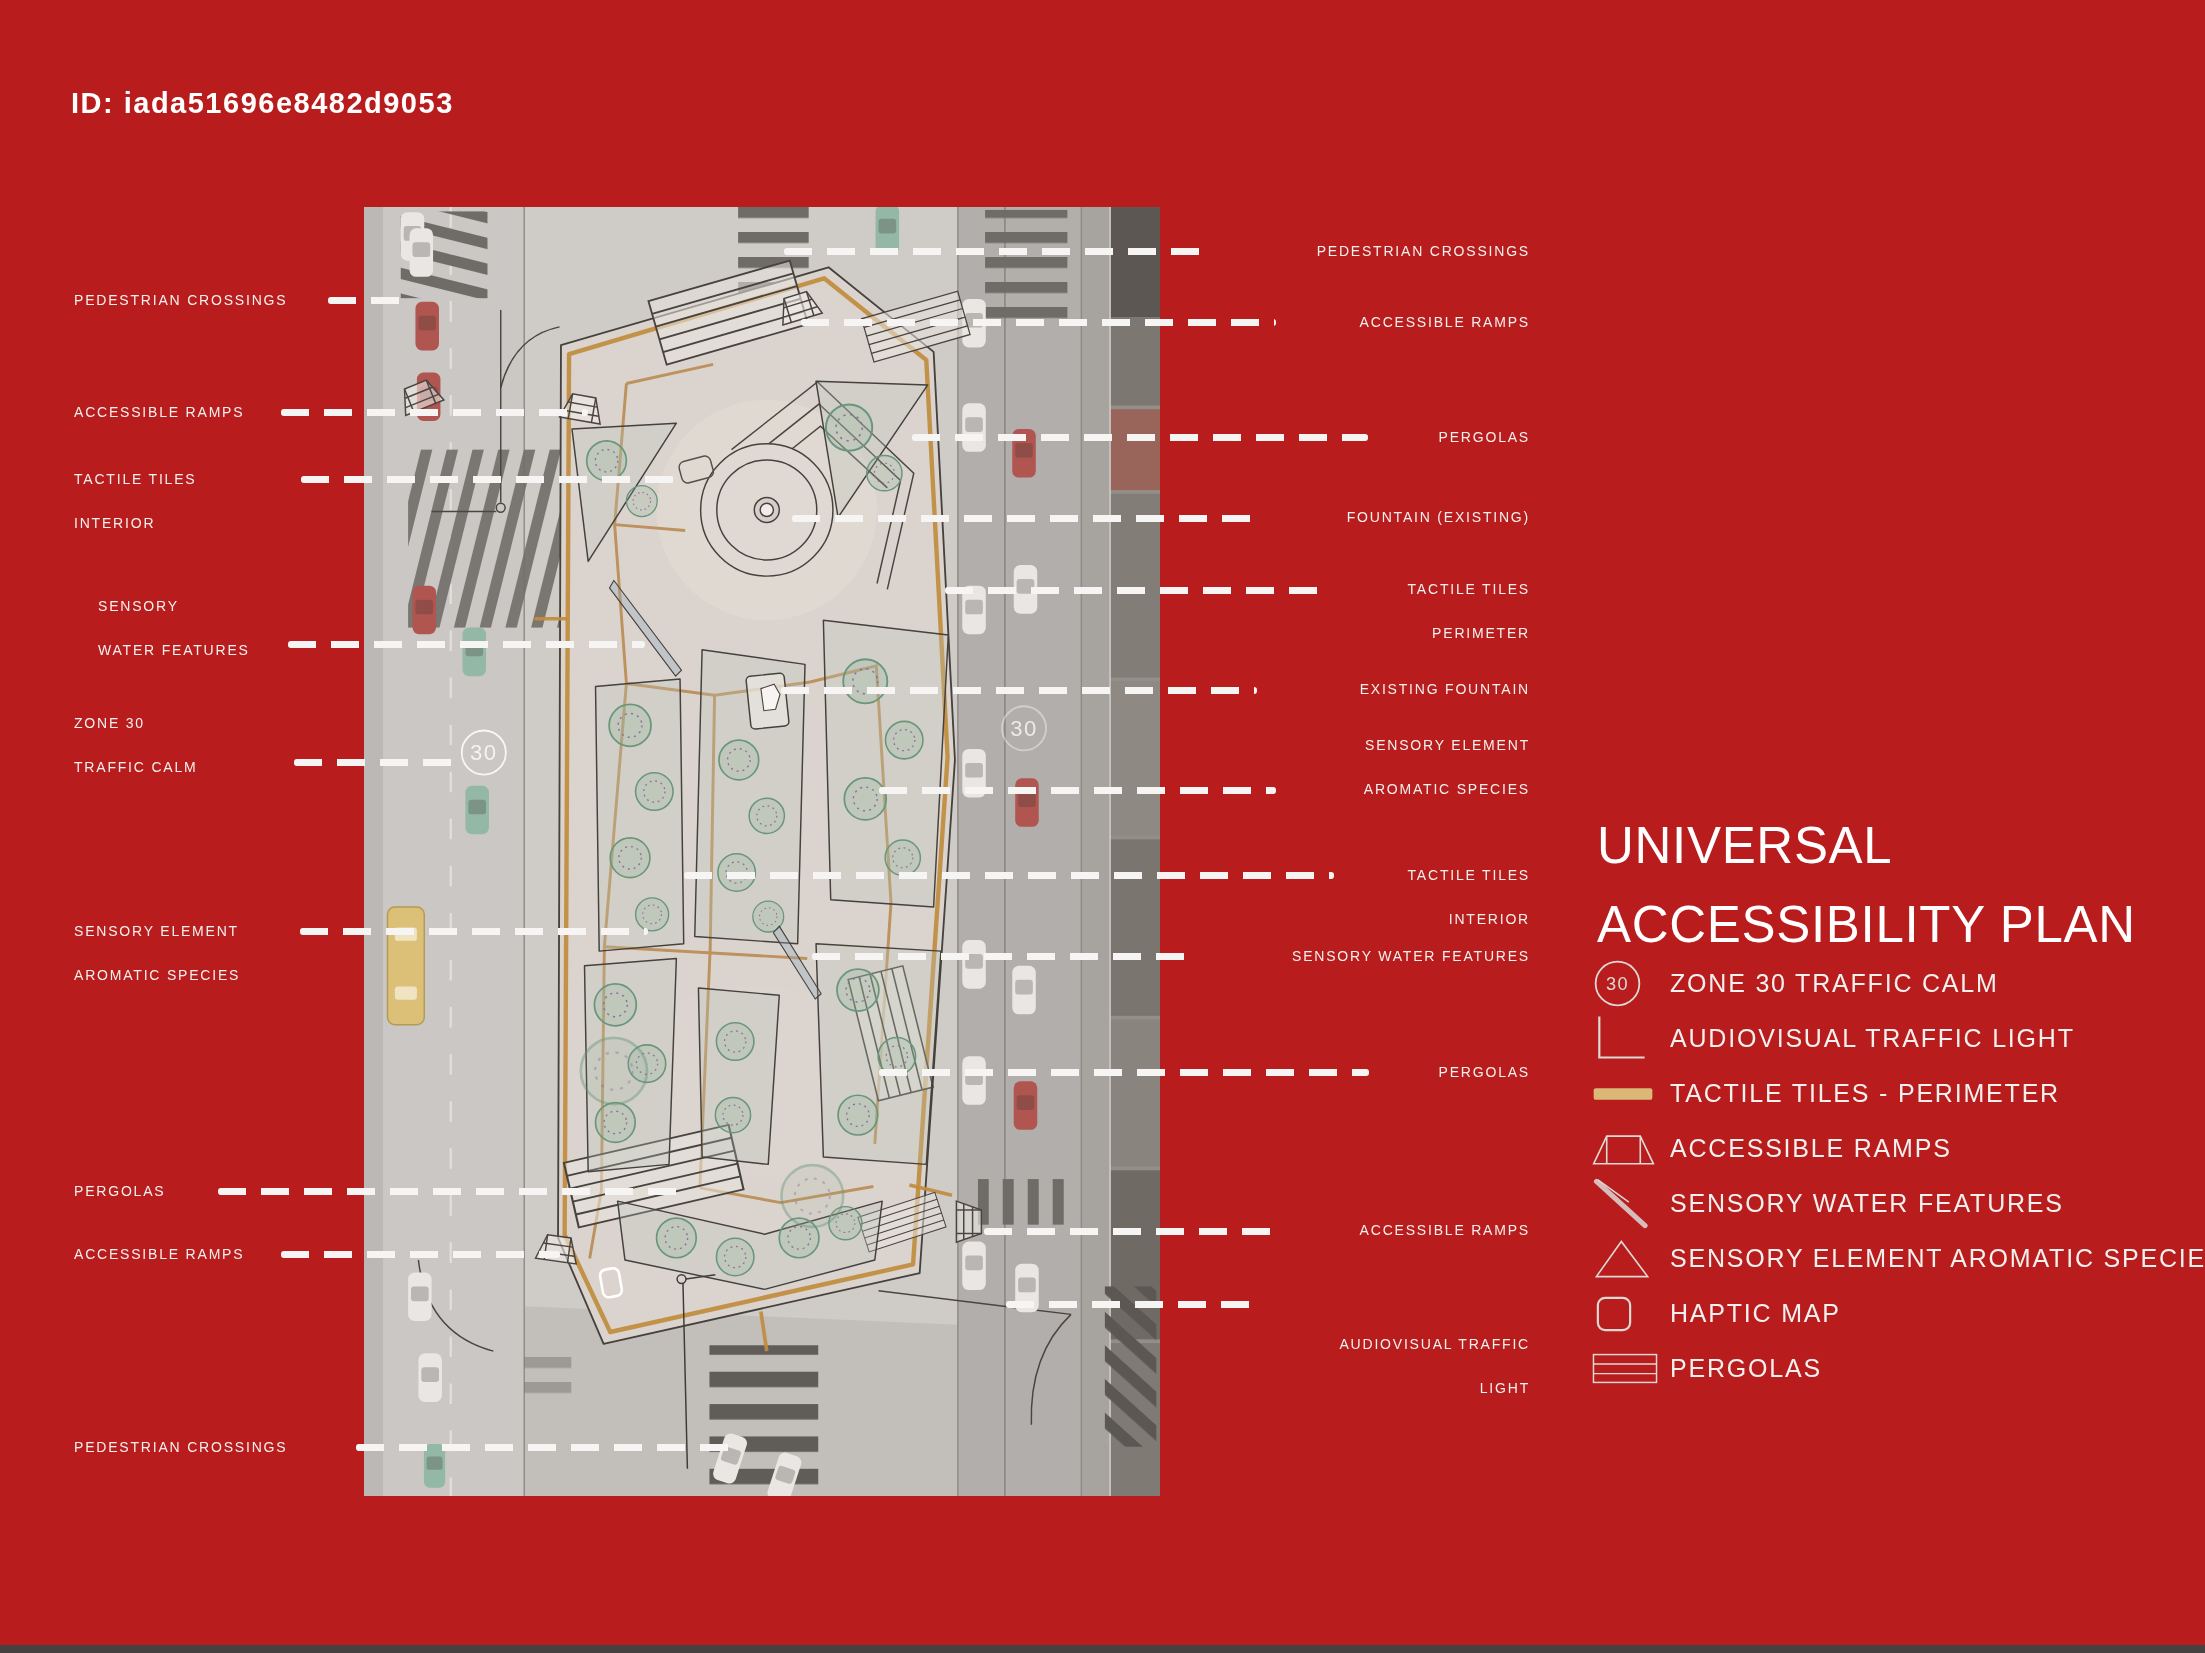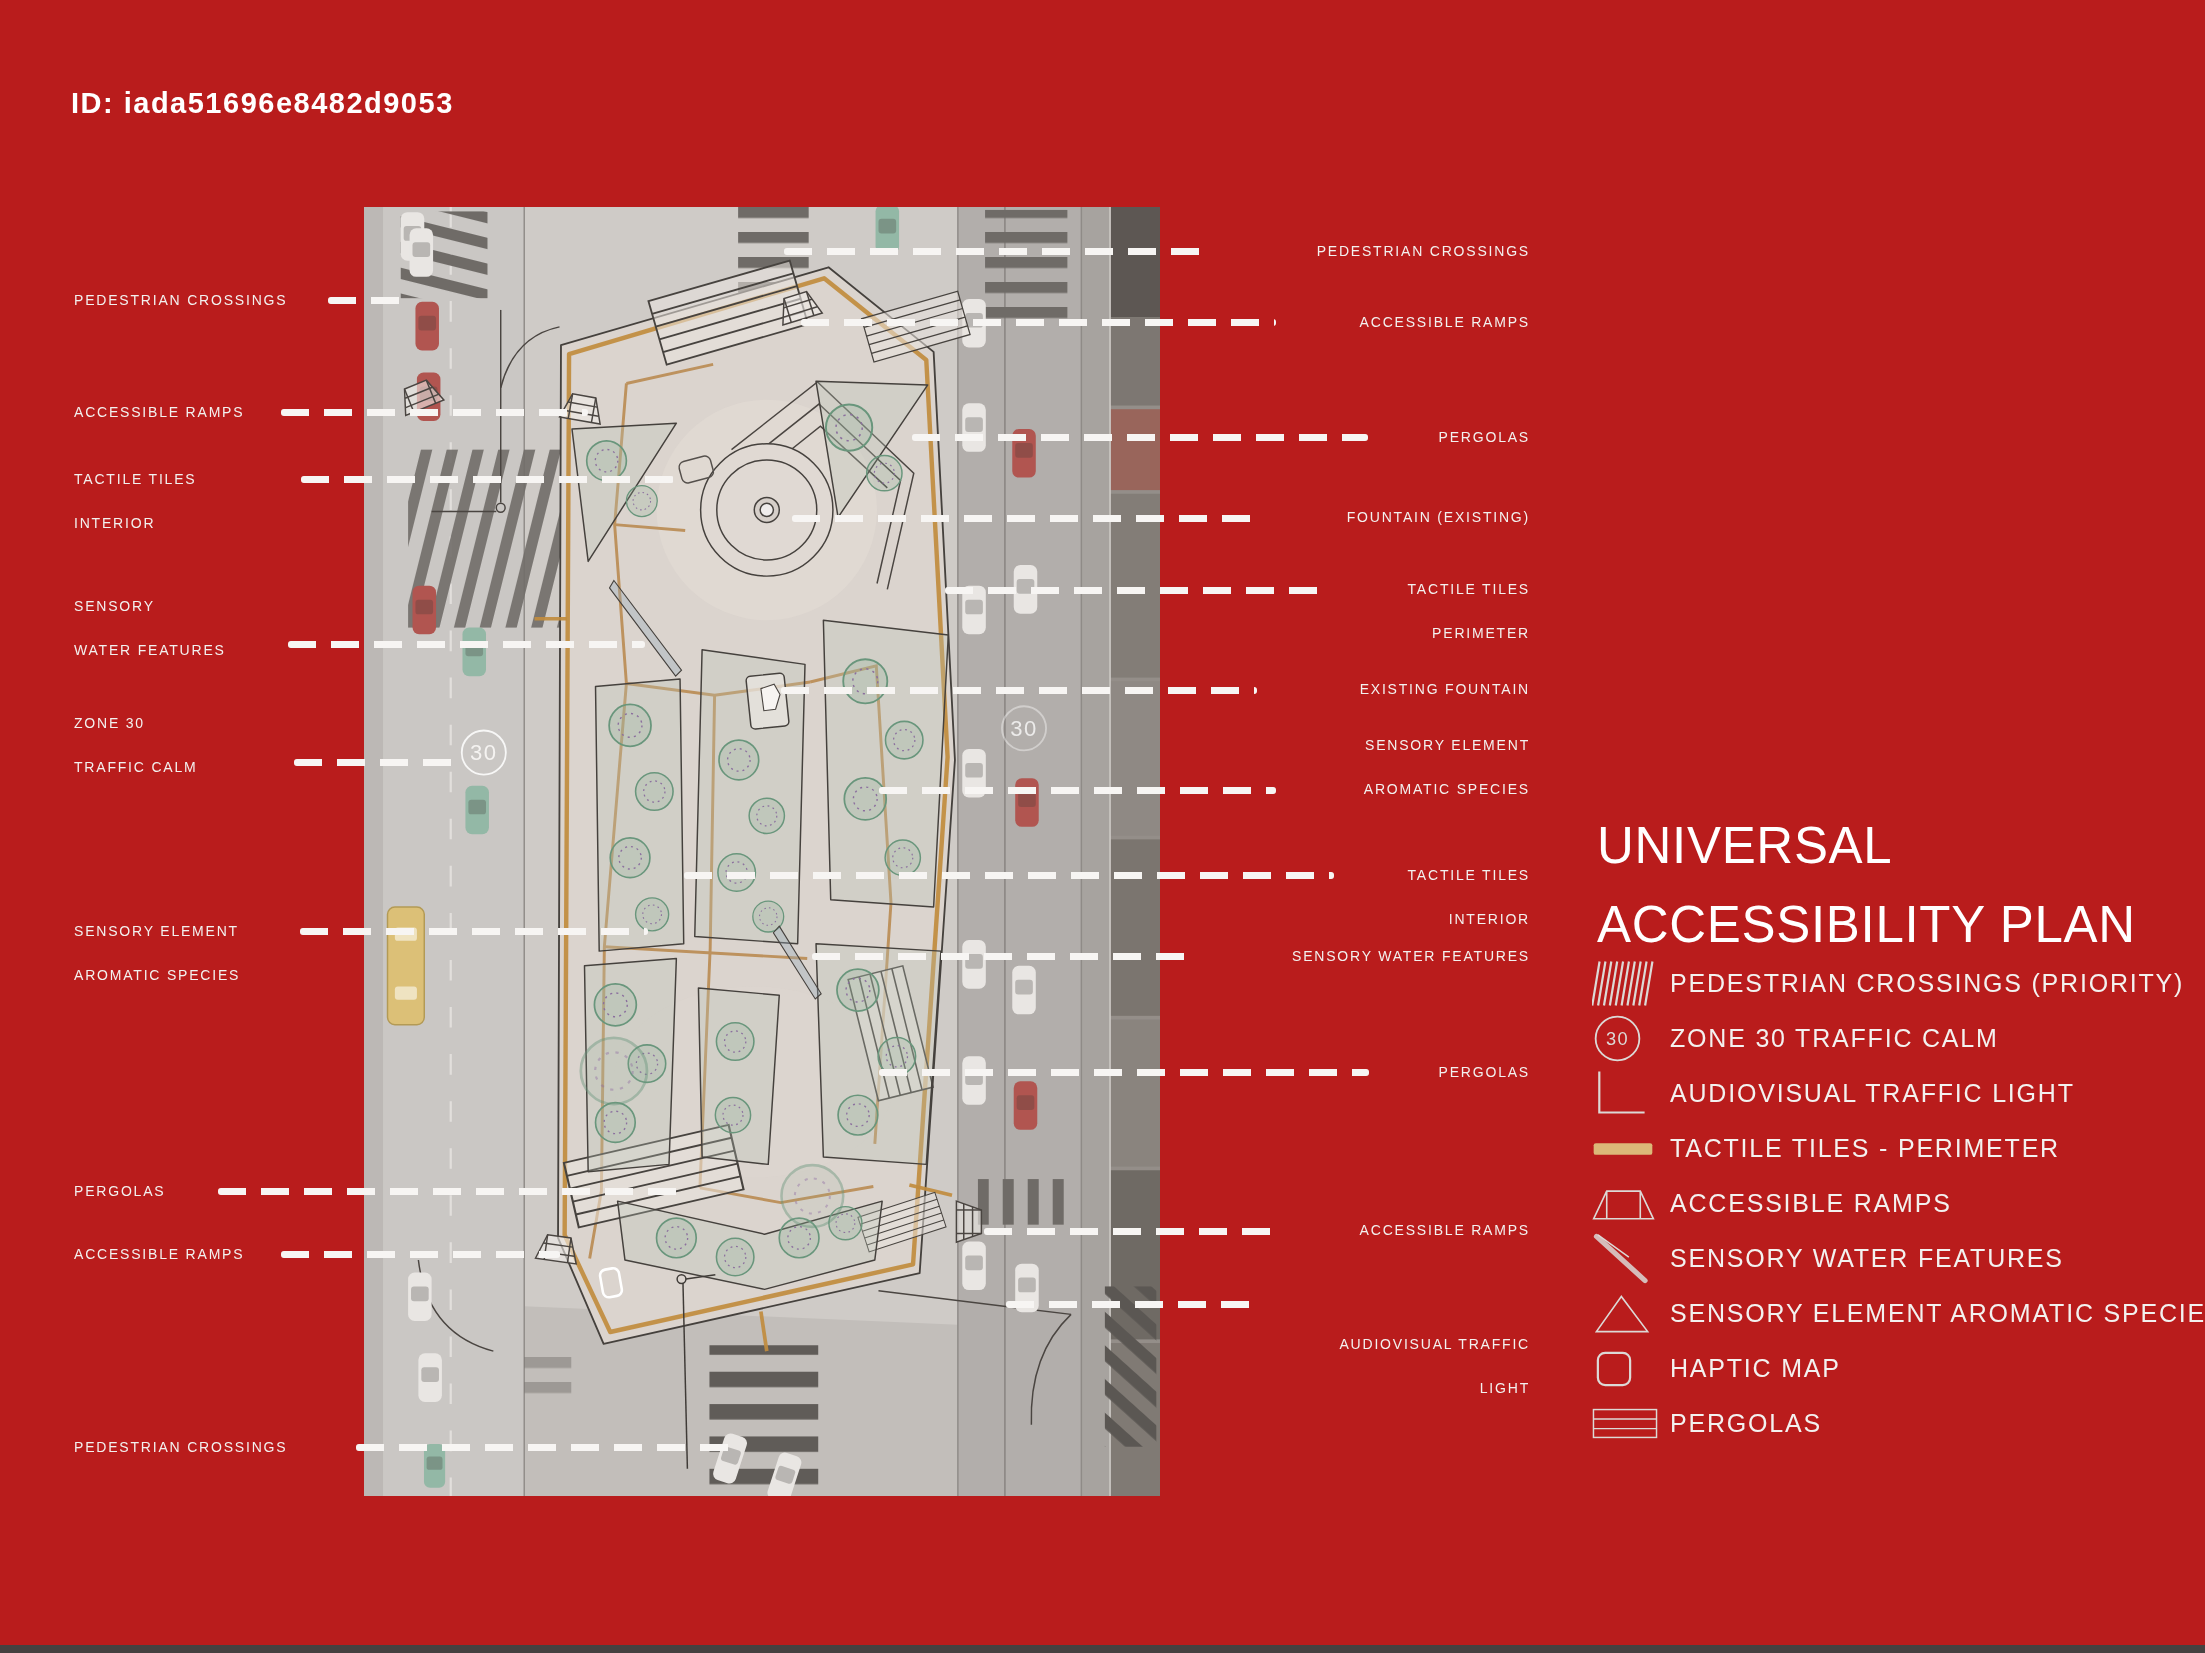--- a/index.html
+++ b/index.html
@@ -294,21 +294,21 @@
         <div class="dash" style="left: 281px; width: 307px; top: 409px;"></div>
       </div>
       <div class="callout left">
         <div class="callout-label" style="top: 457px;">
           <span>TACTILE TILES</span>
           <span>INTERIOR</span>
         </div>
         <div class="dash" style="left: 301px; width: 373px; top: 476px;"></div>
       </div>
       <div class="callout left">
-        <div class="callout-label" style="top: 584px;">
+        <div class="callout-label" style="top: 584px; margin-left: 24px;">
           <span>SENSORY</span>
           <span>WATER FEATURES</span>
         </div>
         <div class="dash" style="left: 288px; width: 357px; top: 641px;"></div>
       </div>
       <div class="callout left">
         <div class="callout-label" style="top: 701px;">
           <span>ZONE 30</span>
           <span>TRAFFIC CALM</span>
         </div>
@@ -417,39 +417,20 @@
         </div>
         <div class="dash" style="left: 1006px; width: 248px; top: 1301px;"></div>
       </div>
     </div>
 
   <div id="panel-title">
     <div>UNIVERSAL</div>
     <div>ACCESSIBILITY PLAN</div>
   </div>
   <div id="legend">
-      <div class="legend-row">
-        <span class="legend-icon">
-          <svg viewBox="0 0 92 64" width="68" height="47">
-            <g stroke="#dcd9d6" stroke-width="3">
-              <line x1="10" y1="2" x2="0" y2="62"></line>
-              <line x1="18" y1="2" x2="8" y2="62"></line>
-              <line x1="26" y1="2" x2="16" y2="62"></line>
-              <line x1="34" y1="2" x2="24" y2="62"></line>
-              <line x1="42" y1="2" x2="32" y2="62"></line>
-              <line x1="50" y1="2" x2="40" y2="62"></line>
-              <line x1="58" y1="2" x2="48" y2="62"></line>
-              <line x1="66" y1="2" x2="56" y2="62"></line>
-              <line x1="74" y1="2" x2="64" y2="62"></line>
-              <line x1="82" y1="2" x2="72" y2="62"></line>
-            </g>
-          </svg>
-        </span>
-        <span class="legend-label">PEDESTRIAN CROSSINGS (PRIORITY)</span>
-      </div>
       <div class="legend-row">
         <span class="legend-icon">
           <svg viewBox="0 0 70 70" width="51" height="51">
             <circle cx="35" cy="35" r="30" fill="none" stroke="#dcd9d6" stroke-width="2.5"></circle>
             <text x="35" y="44" font-size="25" letter-spacing="2" fill="#dcd9d6" text-anchor="middle" font-family="Liberation Sans, sans-serif">30</text>
           </svg>
         </span>
         <span class="legend-label">ZONE 30 TRAFFIC CALM</span>
       </div>
       <div class="legend-row">

